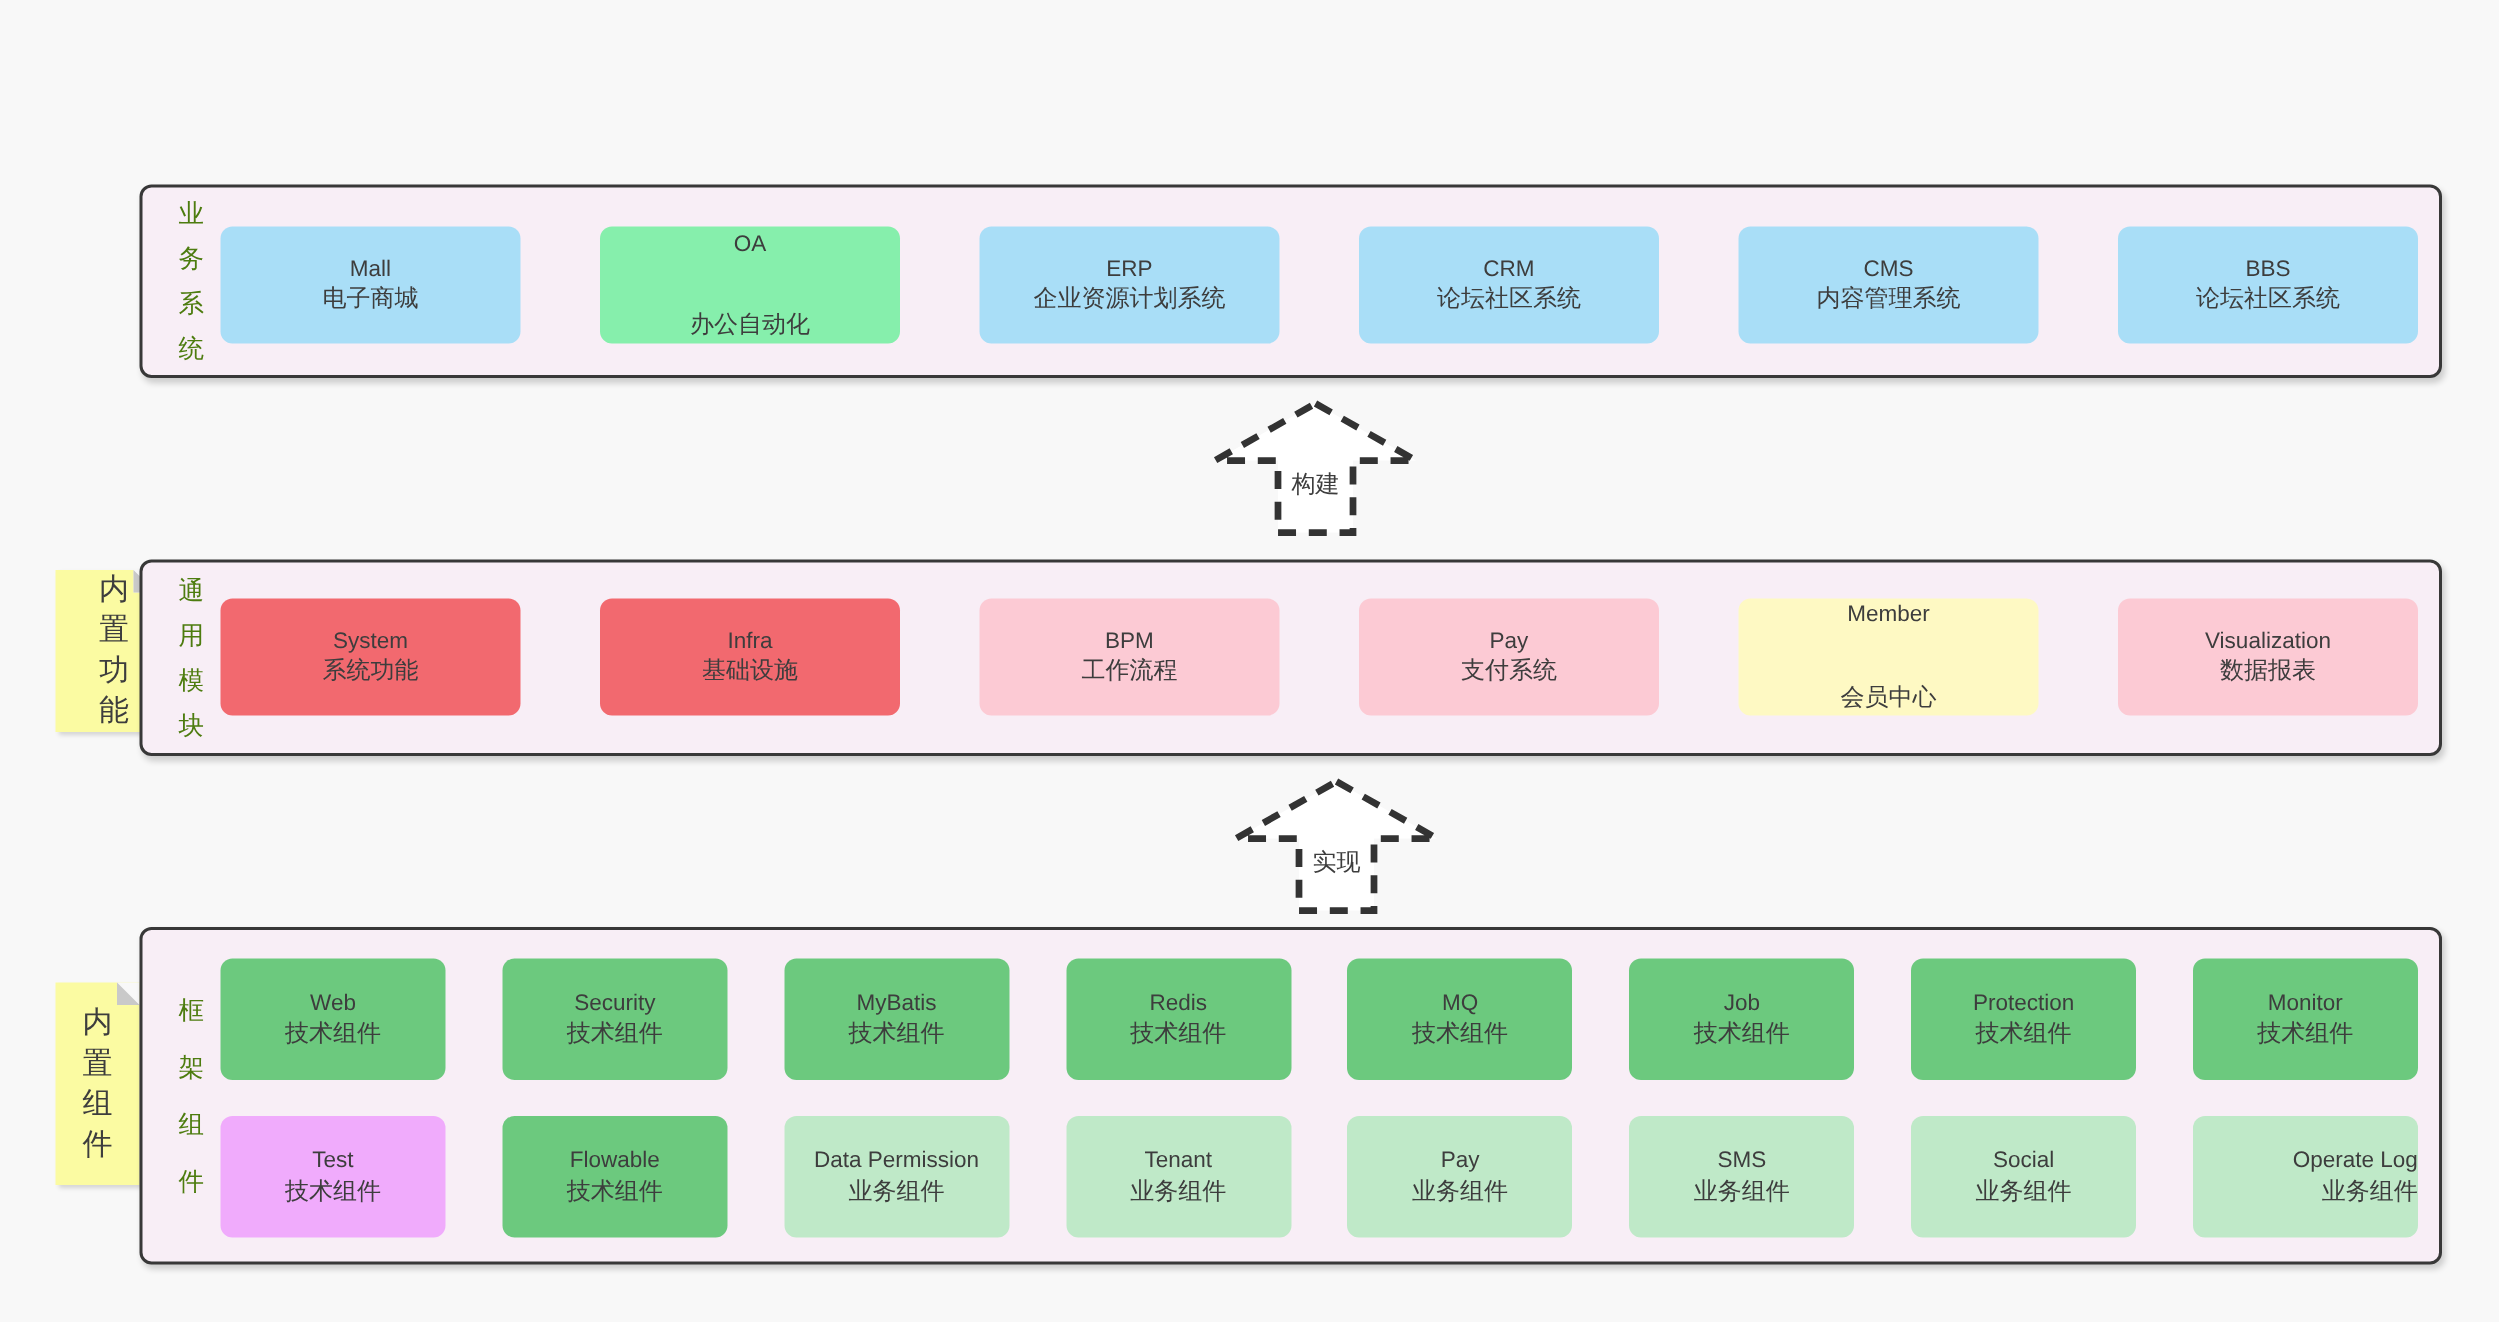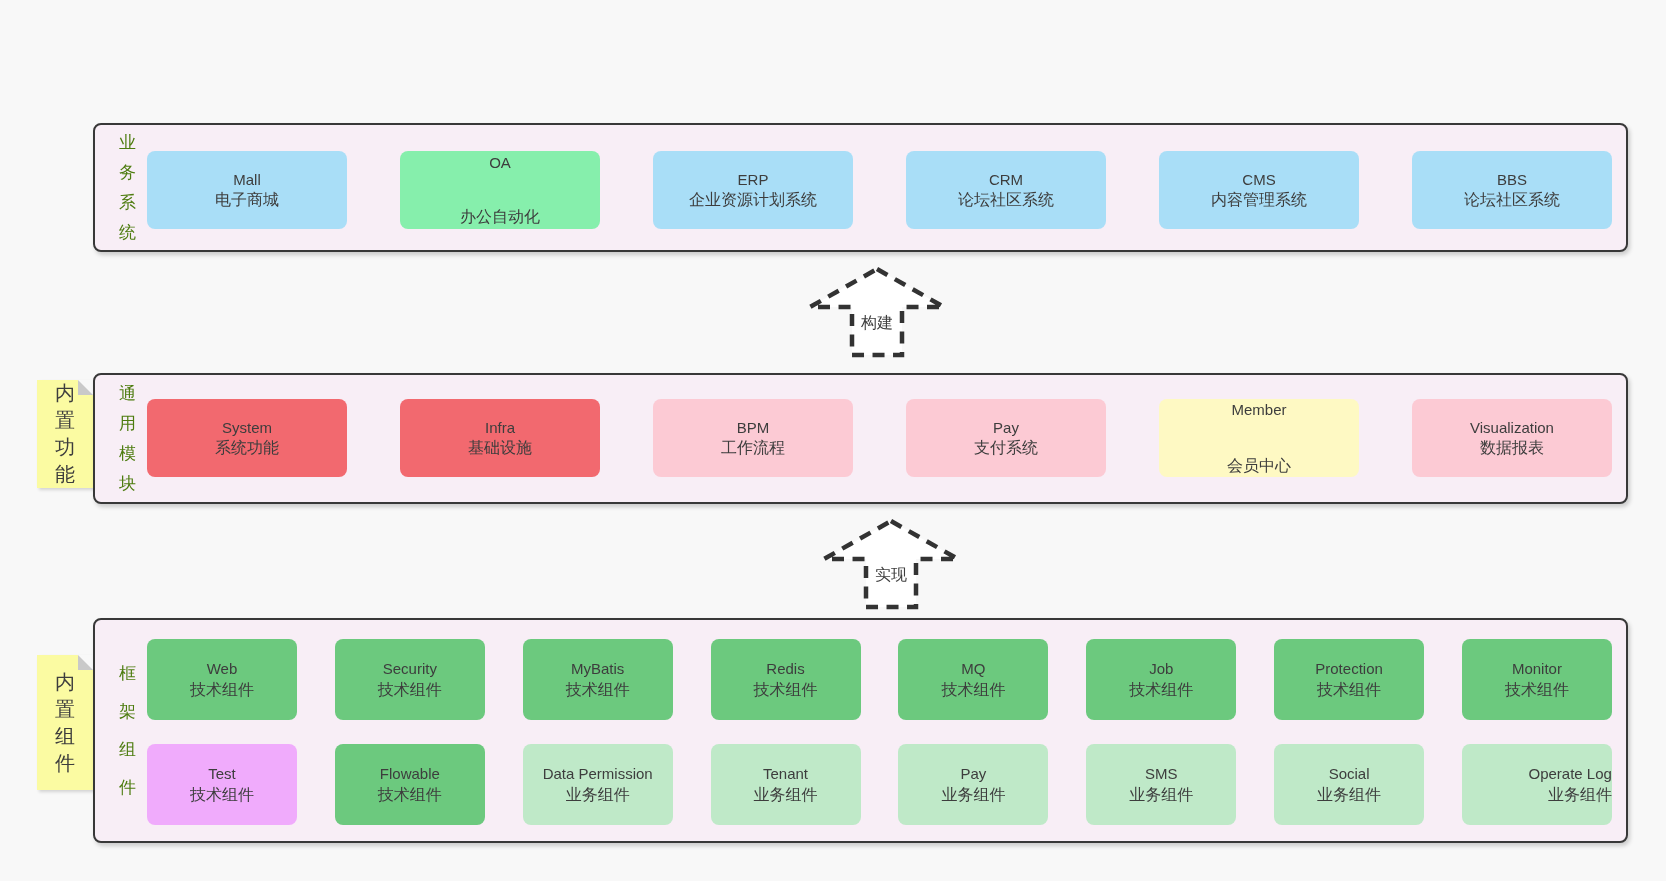--- a/index.html
+++ b/index.html
@@ -55,21 +55,21 @@
   .band-grid .box{width:150px;height:81px;}
   .box-en{font-size:15px;}
   .box-zh{font-size:16px;}
   
   .sticky{
     position:absolute;left:37px;width:56px;
     background:#fbfba2;
     box-shadow:2px 2px 3px rgba(0,0,0,0.15);
     display:flex;align-items:center;justify-content:center;
   }
-  #sticky1{top:380px;height:108px;}
+  #sticky1{top:380px;height:108px;padding-left:11px;}
   #sticky2{top:655px;height:135px;}
   .sticky::after{
     content:"";position:absolute;top:0;right:0;
     border-top:15px solid #f8f8f8;
     border-left:15px solid #c9c9c9;
   }
   .sticky-label{
     width:1.15em;
     font-size:20px;color:#3d3d3d;
     line-height:27px;text-align:center;

